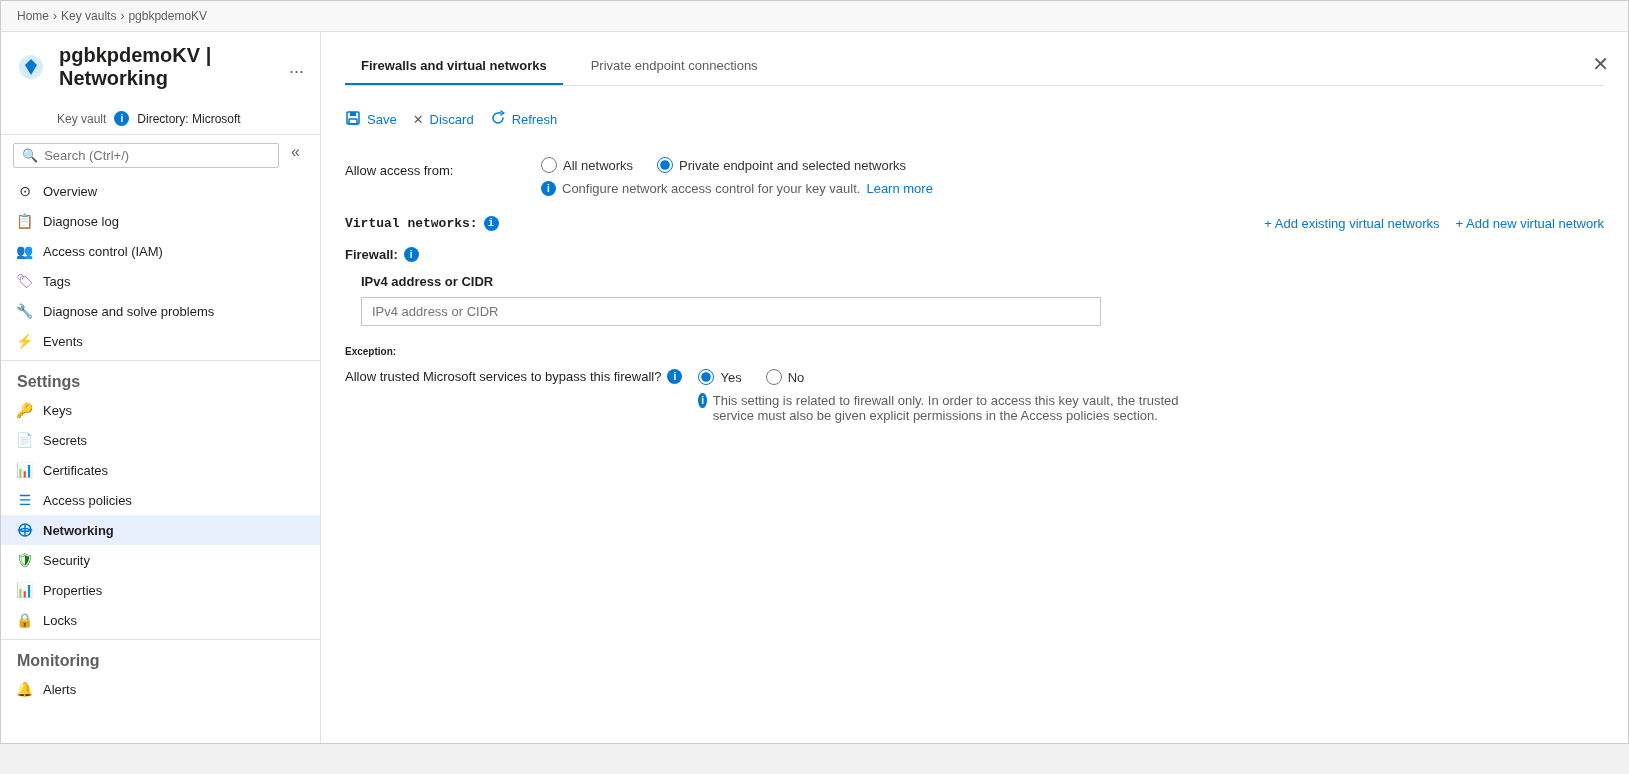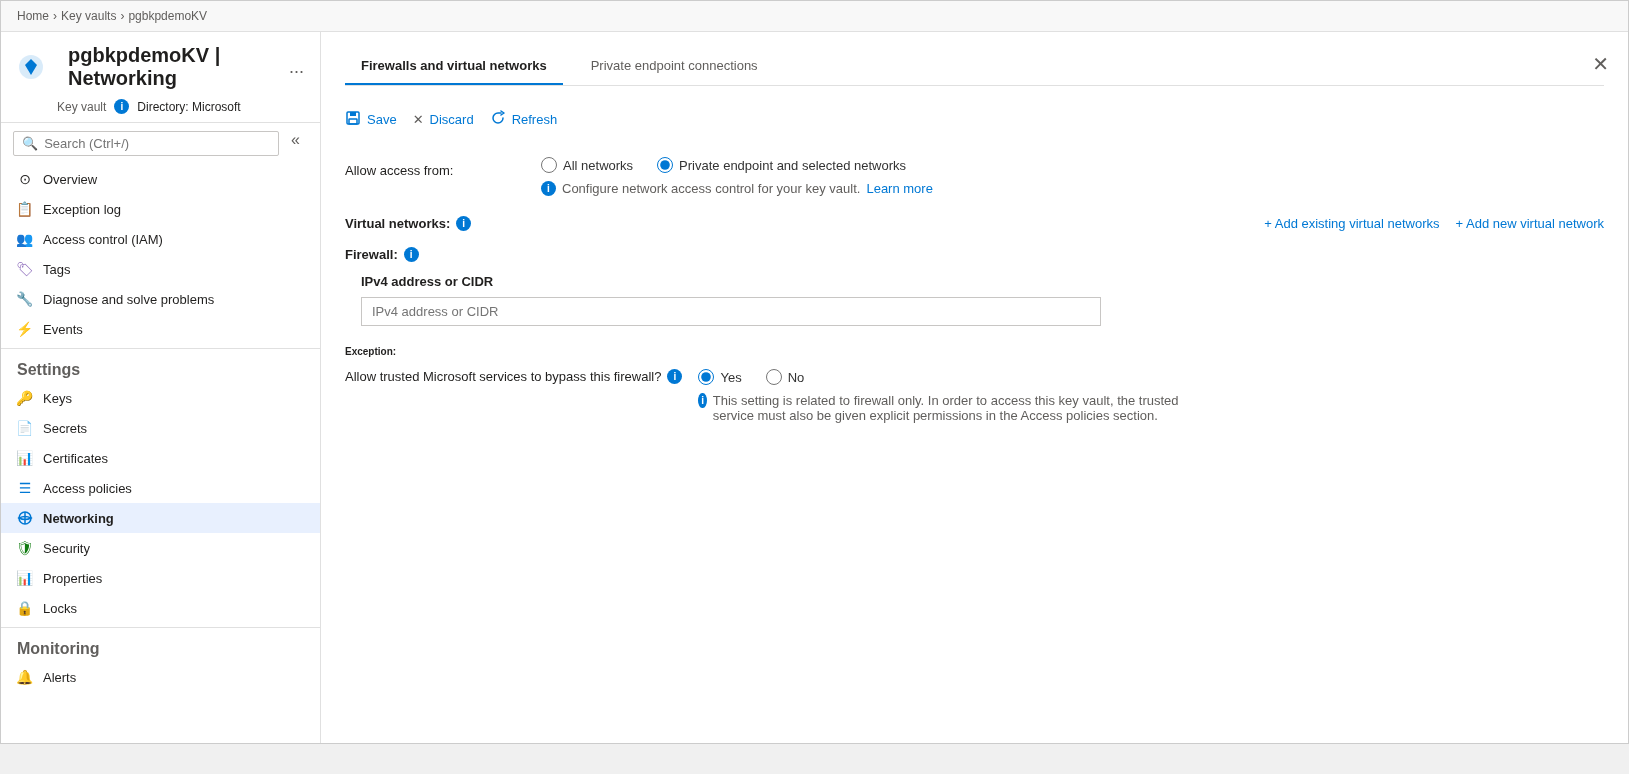--- a/index.html
+++ b/index.html
@@ -4,21 +4,21 @@
   <style>
     * { box-sizing: border-box; margin: 0; padding: 0; }
     body { font-family: 'Segoe UI', Arial, sans-serif; font-size: 13px; background: #f0f0f0; color: #333; }
     .app-container { display: flex; flex-direction: column; height: 744px; width: 1629px; background: #5eead4; border: 1px solid #ccc; overflow: hidden; }
     .breadcrumb-bar { background: #f8f8f8; padding: 8px 16px; font-size: 12px; color: #0078d4; border-bottom: 1px solid #e0e0e0; display: flex; align-items: center; gap: 4px; }
     .breadcrumb-bar span { color: #605e5c; }
     .breadcrumb-link { color: #0078d4; cursor: pointer; }
     .main-content { display: flex; flex: 1; overflow: hidden; }
     .sidebar { width: 320px; min-width: 320px; background: #fff; border-right: 1px solid #e0e0e0; display: flex; flex-direction: column; overflow: hidden; }
     .sidebar-header { padding: 12px 16px 8px; border-bottom: 1px solid #e0e0e0; }
-    .resource-title { display: flex; align-items: center; gap: 23px; margin-bottom: 9px; justify-content: space-between; }
+    .resource-title { display: flex; align-items: center; gap: 14px; margin-bottom: 21px; justify-content: space-between; }
     .resource-icon { width: 32px; height: 32px; display: flex; align-items: center; justify-content: center; }
     .resource-name { font-size: 20px; font-weight: 600; color: #201f1e; }
     .resource-subtitle { display: flex; align-items: center; gap: 8px; font-size: 12px; color: #605e5c; margin-left: 40px; }
     .resource-type { color: #605e5c; }
     .more-icon { color: #605e5c; cursor: pointer; font-size: 18px; }
     .close-btn { position: absolute; right: 16px; top: 44px; background: none; border: none; font-size: 20px; cursor: pointer; color: #605e5c; }
     .search-box { display: flex; align-items: center; border: 1px solid #c8c6c4; border-radius: 2px; padding: 4px 8px; gap: 6px; margin: 8px 12px; }
     .search-box input { border: none; outline: none; font-size: 13px; color: #605e5c; width: 100%; background: transparent; }
     .collapse-btn { background: none; border: none; cursor: pointer; padding: 4px 8px; color: #605e5c; font-size: 16px; align-self: flex-start; }
     .nav-item { display: flex; align-items: center; gap: 10px; padding: 7px 16px; cursor: pointer; color: #201f1e; font-size: 13px; }
@@ -35,21 +35,21 @@
     .toolbar { display: flex; align-items: center; gap: 16px; margin-bottom: 24px; }
     .toolbar-btn { display: flex; align-items: center; gap: 6px; background: none; border: none; cursor: pointer; color: #0078d4; font-size: 13px; padding: 4px 0; }
     .form-row { display: flex; align-items: flex-start; margin-bottom: 20px; gap: 16px; }
     .form-label { min-width: 180px; font-size: 13px; color: #201f1e; padding-top: 6px; }
     .radio-group { display: flex; align-items: center; gap: 24px; flex-wrap: wrap; }
     .radio-option { display: flex; align-items: center; gap: 6px; cursor: pointer; }
     .radio-option input[type="radio"] { cursor: pointer; accent-color: #0078d4; width: 16px; height: 16px; }
     .info-row { display: flex; align-items: center; gap: 6px; font-size: 13px; color: #605e5c; margin-top: 8px; }
     .learn-more { color: #0078d4; cursor: pointer; text-decoration: none; }
     .section-row { display: flex; align-items: center; justify-content: space-between; margin-bottom: 12px; }
-    .section-row-left { display: flex; align-items: center; gap: 6px; font-size: 13px; font-weight: 600; color: #201f1e; }
+    .section-row-left { display: flex; align-items: center; gap: 6px; font-size: 13px; font-weight: 600; color: #201f1e; font-family: Liberation Mono, monospace; }
     .section-row-right { display: flex; gap: 16px; }
     .add-link { color: #0078d4; cursor: pointer; font-size: 13px; text-decoration: none; }
     .table-container { border: 1px solid #e0e0e0; margin-bottom: 20px; }
     .table-header { display: grid; grid-template-columns: 2fr 1.5fr 2fr 2fr; padding: 8px 16px; background: #faf9f8; border-bottom: 1px solid #e0e0e0; }
     .table-header-cell { font-size: 11px; font-weight: 700; color: #605e5c; text-transform: uppercase; letter-spacing: 0.5px; }
     .table-empty { padding: 16px; font-size: 13px; color: #605e5c; }
     .firewall-section { margin-bottom: 20px; }
     .firewall-label { display: flex; align-items: flex-end; gap: 6px; font-size: 13px; font-weight: 600; color: #201f1e; margin-bottom: 12px; }
     .ipv4-label { font-size: 13px; font-weight: 600; color: #201f1e; margin-bottom: 8px; margin-left: 16px; }
     .ipv4-input-wrap { margin-left: 16px; }
@@ -106,21 +106,21 @@
       </div>
 
       <div class="sidebar-scroll">
 
         <div class="nav-item">
           <span class="nav-icon">⊙</span>
           <span>Overview</span>
         </div>
         <div class="nav-item">
           <span class="nav-icon" style="color:#0078d4;">📋</span>
-          <span>Exception log</span>
+          <span>Diagnose log</span>
         </div>
         <div class="nav-item">
           <span class="nav-icon" style="color:#0078d4;">👥</span>
           <span>Access control (IAM)</span>
         </div>
         <div class="nav-item">
           <span class="nav-icon" style="color:#8764b8;">🏷</span>
           <span>Tags</span>
         </div>
         <div class="nav-item">

